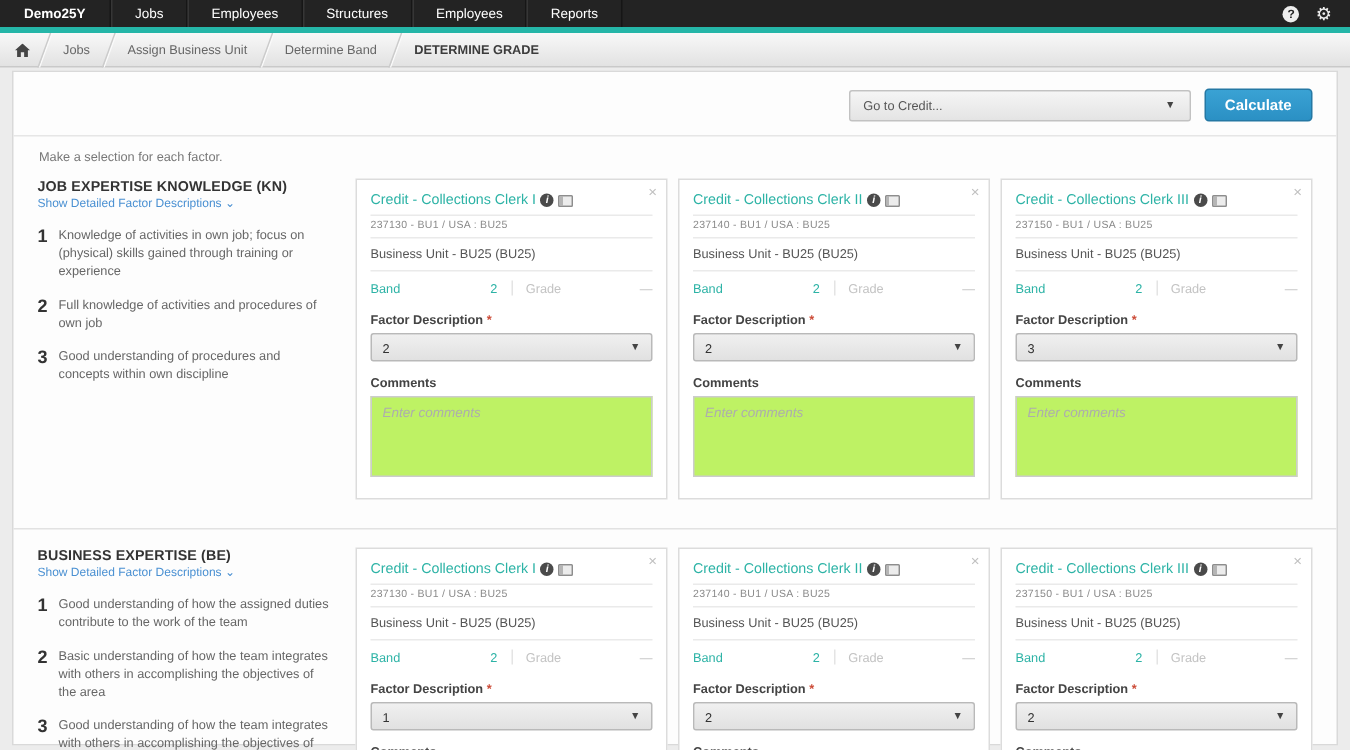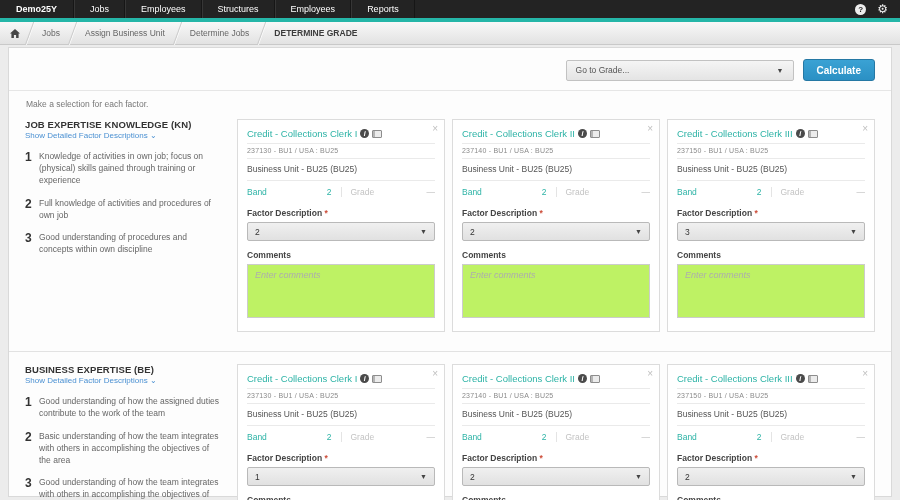--- a/index.html
+++ b/index.html
@@ -87,31 +87,31 @@
   <span class="crumb-home">
     <svg width="10" height="9" viewBox="0 0 10 9">
         <path d="M5 0L0 4.5h1.4V9h2.5V5.9h2.2V9h2.5V4.5H10z" fill="#454545"></path>
       </svg>
   </span>
   <span class="crumb-sep"></span>
   <span class="crumb">Jobs</span>
   <span class="crumb-sep"></span>
   <span class="crumb">Assign Business Unit</span>
   <span class="crumb-sep"></span>
-  <span class="crumb">Determine Jobs</span>
+  <span class="crumb">Determine Band</span>
   <span class="crumb-sep"></span>
   <span class="crumb active">DETERMINE GRADE</span>
 </div>
 
 <div class="content">
 
   <div class="page-header">
     <div class="header-controls">
       <div class="goto-select">
-        <span>Go to Grade...</span>
+        <span>Go to Credit...</span>
         <span class="sel-chev">▼</span>
       </div>
       <button class="calc-btn">Calculate</button>
     </div>
   </div>
 
   <div class="instruction">Make a selection for each factor.</div>
 
   <div class="section">
     <div class="section-left">

